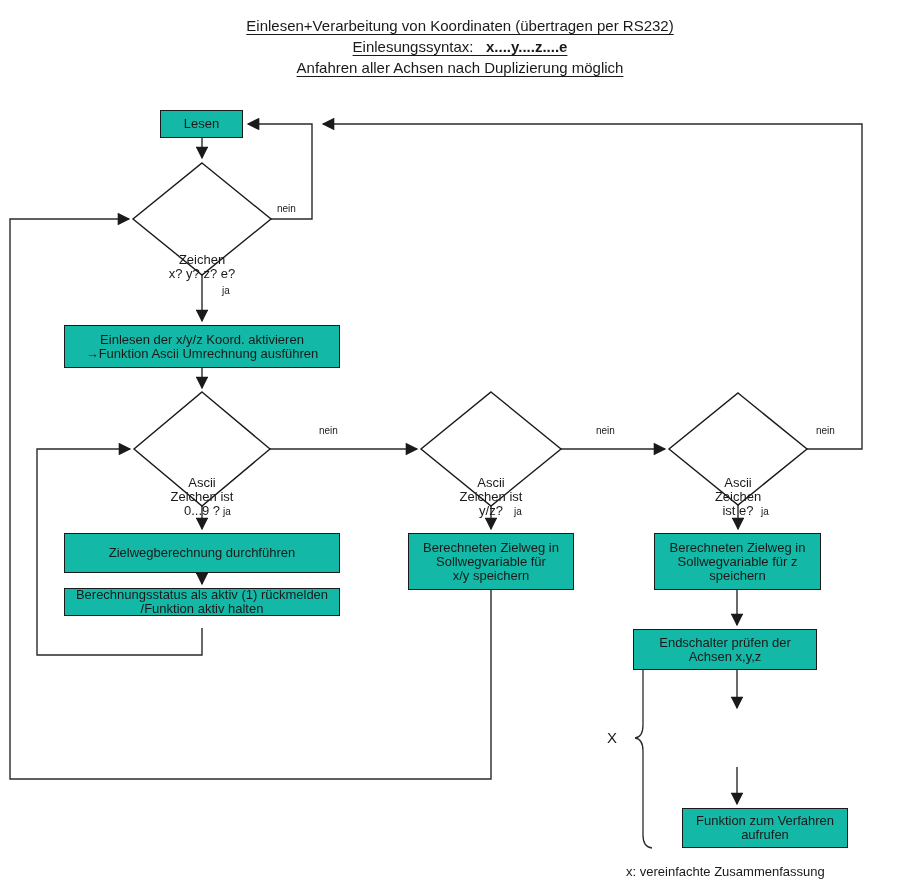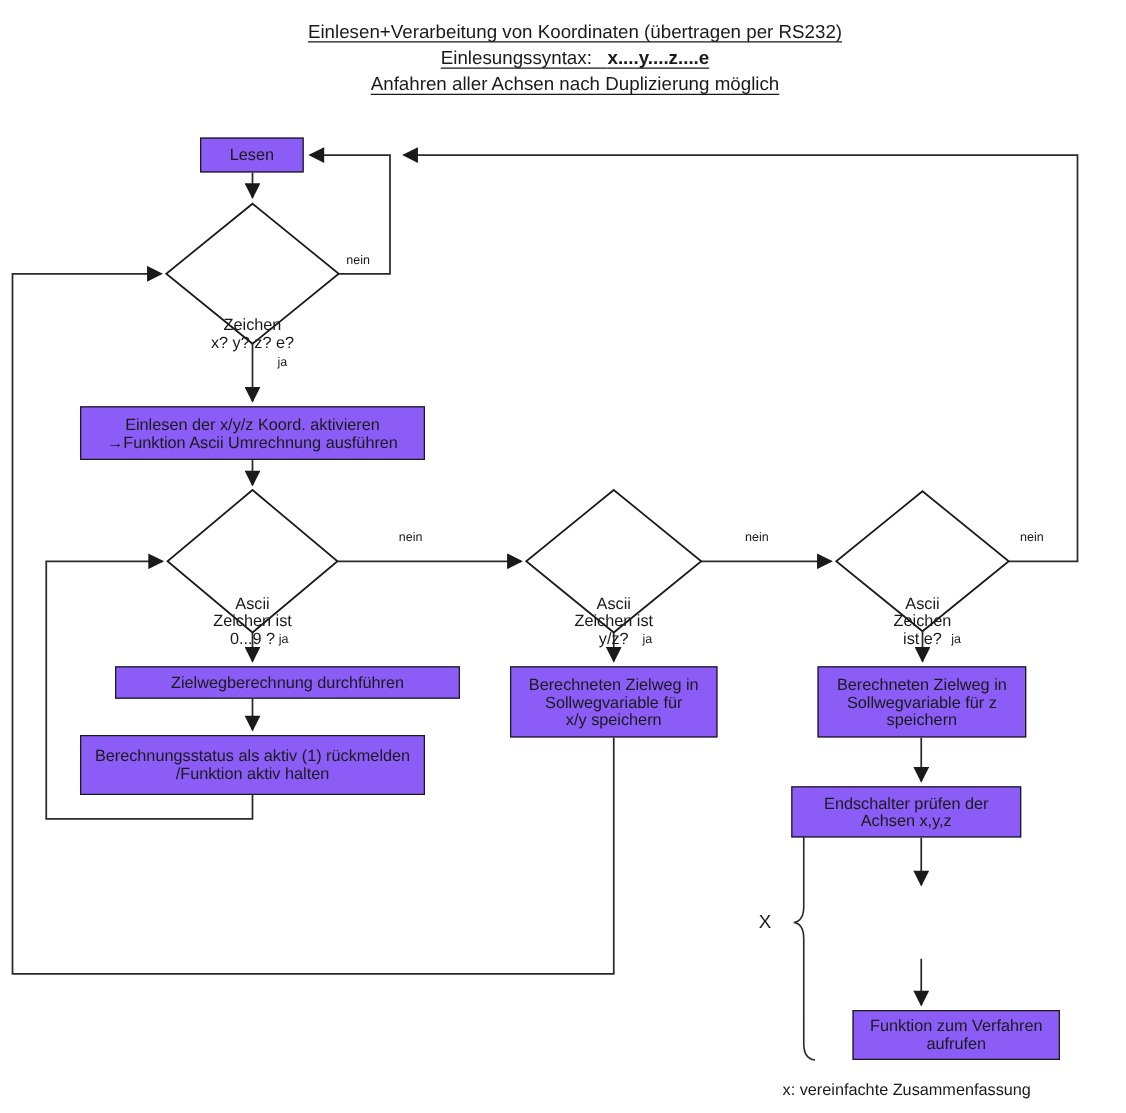--- a/index.html
+++ b/index.html
@@ -17,21 +17,21 @@
     text-align:center;font-size:15px;line-height:21px;
   }
   .title .tline{
     text-decoration:underline;
     text-underline-offset:3px;
   }
   .title .tvalue{font-weight:bold;margin-top:47px;}
   .node{
     position:absolute;
     border:1.4px solid #1a1a1a;
-    background:#8b5cf6;
+    background:#14b8a6;
     display:flex;align-items:center;justify-content:center;
     text-align:center;
     font-size:13px;line-height:14px;
     white-space:pre-line;
     box-sizing:border-box;
   }
   .dlabel{
     position:absolute;width:160px;
     text-align:center;font-size:13px;line-height:14px;
     white-space:pre-line;
@@ -93,23 +93,23 @@
     <div><span class="tline">Einlesen+Verarbeitung von Koordinaten (übertragen per RS232)</span></div>
     <div><span class="tline"><span>Einlesungssyntax:&nbsp;&nbsp;&nbsp;</span><span class="tvalue">x....y....z....e</span></span></div>
     <div><span class="tline">Anfahren aller Achsen nach Duplizierung möglich</span></div>
   </div>
 
   <div class="node" style="left:160px;top:110px;width:83px;height:28px;">Lesen</div>
 
   <div class="node" style="left:64px;top:325px;width:276px;height:43px;">Einlesen der x/y/z Koord. aktivieren
 →Funktion Ascii Umrechnung ausführen</div>
 
-  <div class="node" style="left:64px;top:533px;width:276px;height:26px;margin-left:28px;">Zielwegberechnung durchführen</div>
+  <div class="node" style="left:64px;top:533px;width:276px;height:40px;">Zielwegberechnung durchführen</div>
 
-  <div class="node" style="left:64px;top:588px;width:276px;height:48px;">Berechnungsstatus als aktiv (1) rückmelden
+  <div class="node" style="left:64px;top:588px;width:276px;height:28px;">Berechnungsstatus als aktiv (1) rückmelden
 /Funktion aktiv halten</div>
 
   <div class="node" style="left:408px;top:533px;width:166px;height:57px;">Berechneten Zielweg in
 Sollwegvariable für
 x/y speichern</div>
 
   <div class="node" style="left:654px;top:533px;width:167px;height:57px;">Berechneten Zielweg in
 Sollwegvariable für z
 speichern</div>
 

